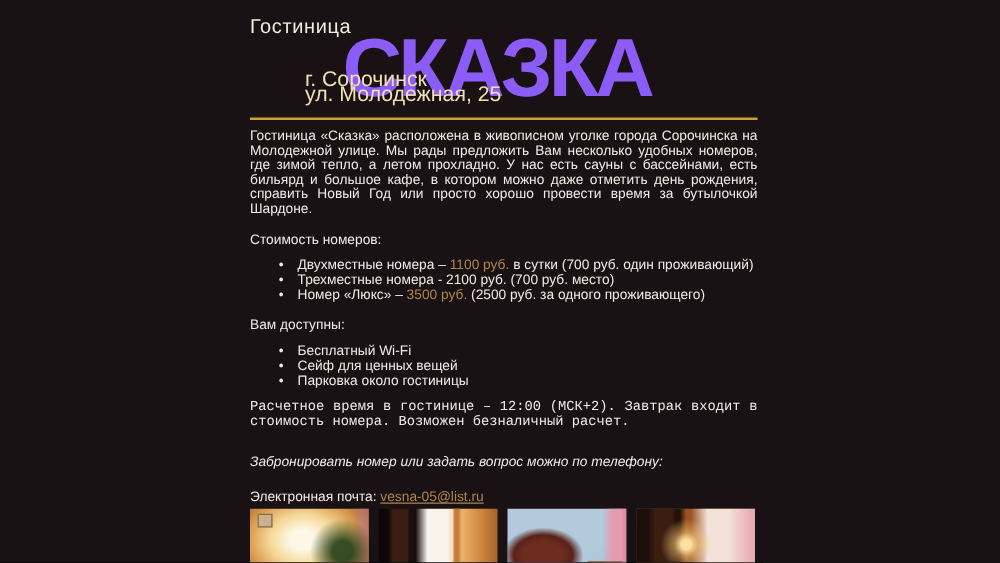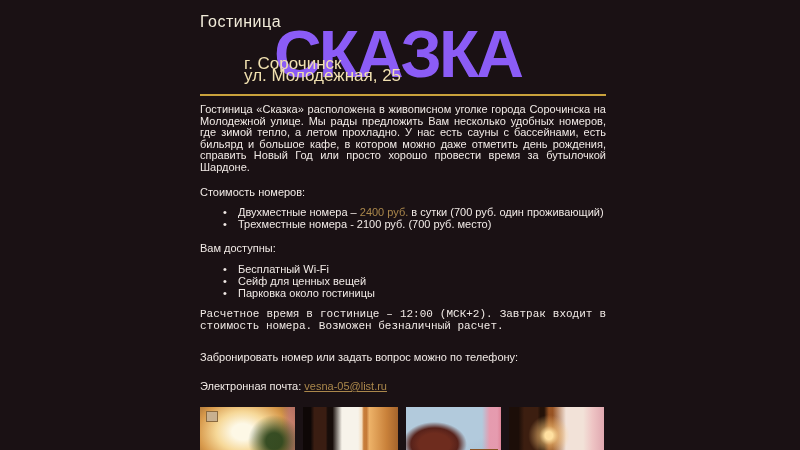--- a/index.html
+++ b/index.html
@@ -24,21 +24,21 @@
   
   .copy{position:absolute;left:0;top:104px;width:406px;color:#f1eae6;font-size:11px;line-height:11.6px;}
   .copy p{margin:0;}
   .para-justify{text-align:justify;}
   .sec-heading{margin-top:13px !important;}
   ul.blist{list-style:none;margin:8px 0 0 0;padding:0;}
   ul.blist li{position:relative;padding-left:38px;line-height:12.1px;}
   ul.blist li::before{content:"\2022";position:absolute;left:23px;top:0;font-size:11px;color:#f1eae6;}
   .gold-text{color:#aa874b;}
   .checkin{margin-top:10px !important;font-family:Liberation Mono, monospace;}
-  .booking-heading{margin-top:20px !important;}
+  .booking-heading{margin-top:20px !important;font-style:italic;}
   .email-line{margin-top:17px !important;}
   .email-link{color:#aa874b;text-decoration:underline;cursor:pointer;}
 
   
   .photos{position:absolute;left:200px;top:407px;display:flex;gap:8px;}
   .photo{width:95px;height:62px;position:relative;flex:none;}
   .photo-1{
     background:
       radial-gradient(circle at 78% 55%, rgba(45,70,30,.95) 0 10%, rgba(45,70,30,0) 32%),
       linear-gradient(to right, rgba(0,0,0,0) 86%, rgba(200,120,140,.55) 94%),
@@ -85,22 +85,23 @@
       </div>
       <div class="gold-rule"></div>
     </div>
 
     <div class="copy">
 
       <p class="para-justify">Гостиница «Сказка» расположена в живописном уголке города Сорочинска на Молодежной улице. Мы рады предложить Вам несколько удобных номеров, где зимой тепло, а летом прохладно. У нас есть сауны с бассейнами, есть бильярд и большое кафе, в котором можно даже отметить день рождения, справить Новый Год или просто хорошо провести время за бутылочкой Шардоне.</p>
 
       <p class="sec-heading">Стоимость номеров:</p>
       <ul class="blist">
-        <li><span>Двухместные номера – </span><span class="gold-text">2400 руб.</span><span> в сутки (700 руб. один проживающий)</span></li>
+        <li><span>Двухместные номера – </span><span class="gold-text">1100 руб.</span><span> в сутки (700 руб. один проживающий)</span></li>
         <li><span>Трехместные номера - 2100 руб. (700 руб. место)</span><span class="gold-text"></span><span></span></li>
+        <li><span>Номер «Люкс» – </span><span class="gold-text">3500 руб.</span><span> (2500 руб. за одного проживающего)</span></li>
       </ul>
 
       <p class="sec-heading">Вам доступны:</p>
       <ul class="blist">
         <li>Бесплатный Wi-Fi</li>
         <li>Сейф для ценных вещей</li>
         <li>Парковка около гостиницы</li>
       </ul>
 
       <p class="para-justify checkin">Расчетное время в гостинице – 12:00 (МСК+2). Завтрак входит в стоимость номера. Возможен безналичный расчет.</p>

